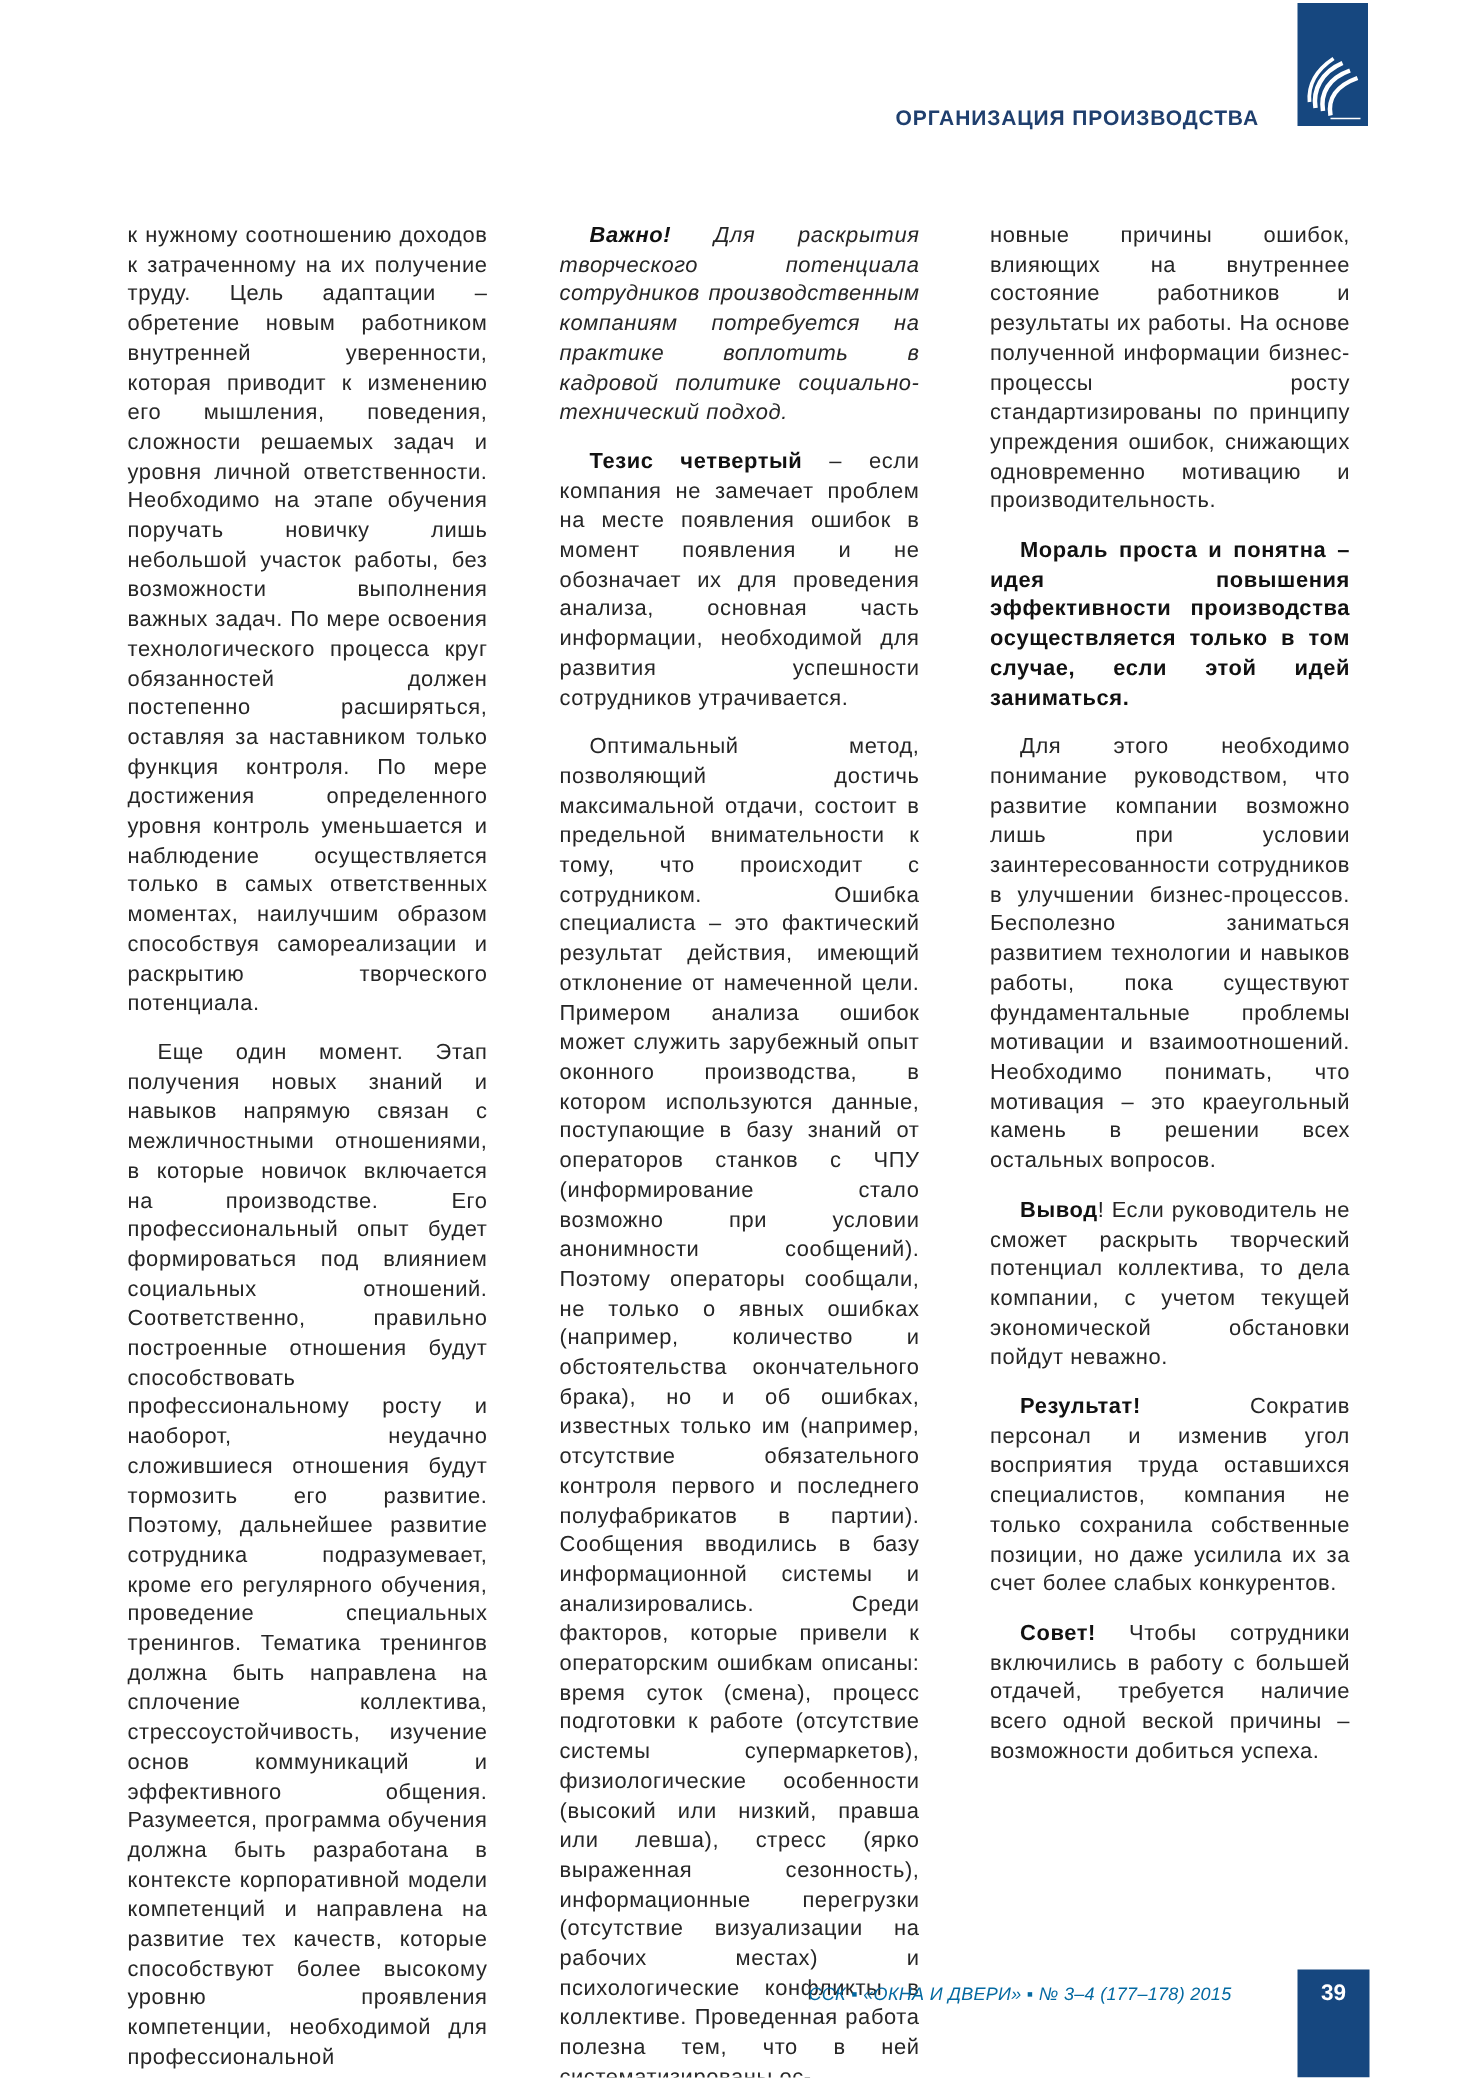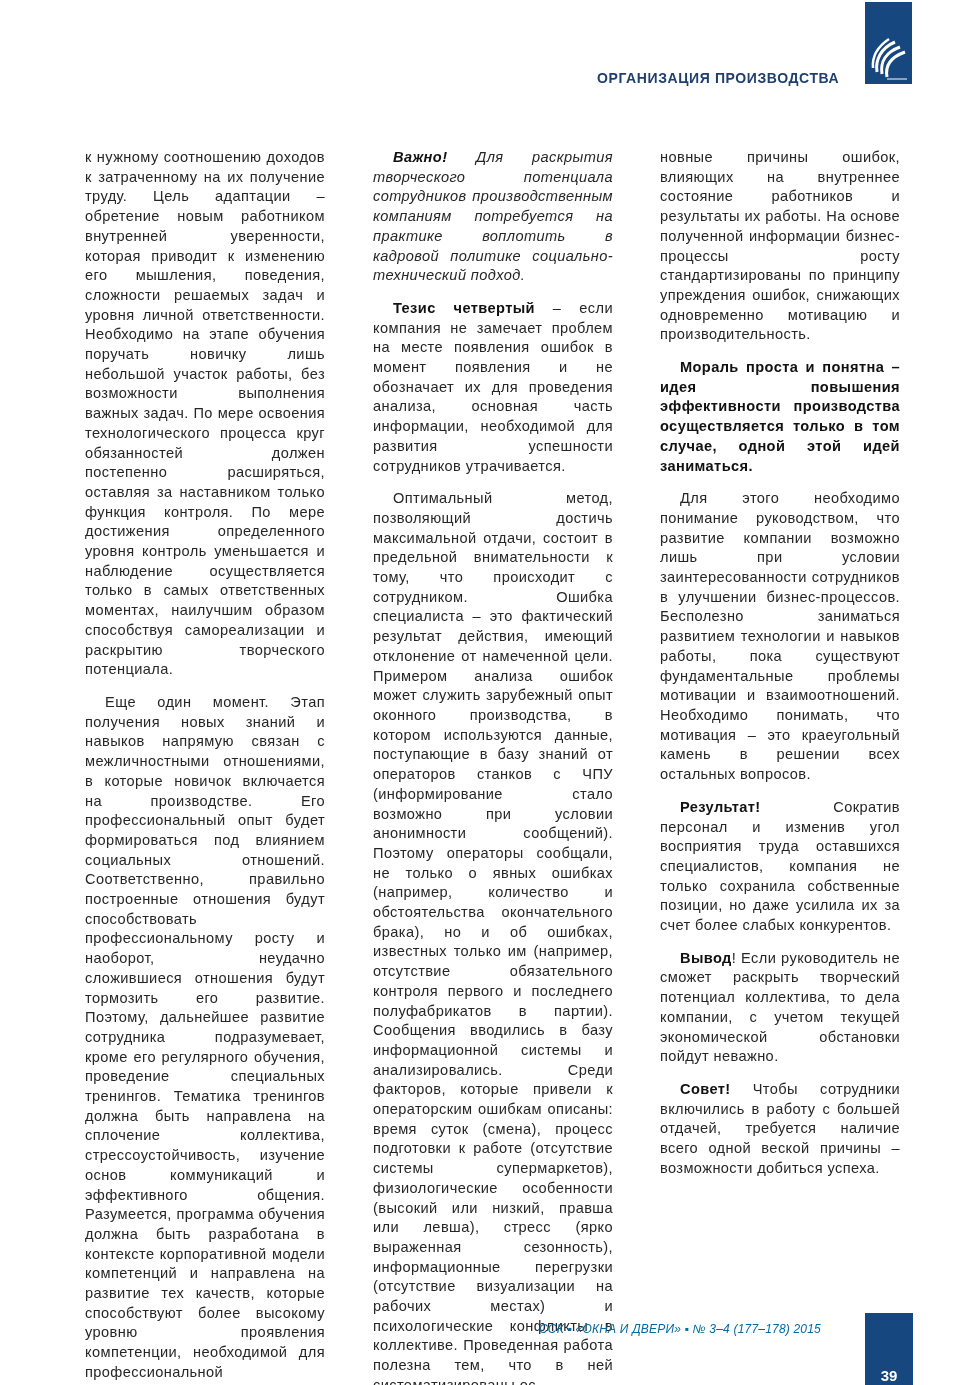--- a/index.html
+++ b/index.html
@@ -11,21 +11,21 @@
   .col p { margin: 13px; text-indent: 0; }
   .col p.ind { text-indent: 20px; }
   .c1 { left: 72px; }
   .c2 { left: 360px; }
   .c3 { left: 647px; }
   .b { font-weight: bold; color: #111; }
   .i { font-style: italic; }
   .bi { font-weight: bold; font-style: italic; color: #111; }
   .footer-text { position: absolute; left: 539px; top: 1322px; font-size: 12px; color: #0369a1; letter-spacing: 0.2px; font-style: italic; }
   .page-box { position: absolute; left: 865px; top: 1313px; width: 48px; height: 72px; background: #16477f; }
-  .page-num { position: absolute; left: 0; right: 0; top: 7px; text-align: center; color: #fff; font-weight: bold; font-size: 15px; margin-top: 47px; }
+  .page-num { position: absolute; left: 0; right: 0; top: 7px; text-align: center; color: #fff; font-weight: bold; font-size: 15px; }
 </style>
 </head>
 <body>
 
 <div class="header-title">ОРГАНИЗАЦИЯ ПРОИЗВОДСТВА</div>
 <div class="logo-box">
   <svg width="47" height="82" viewBox="0 0 47 82">
     <path d="M12 70 C10 58 16 46 30 40" stroke="#ffffff" stroke-width="3" fill="none"></path>
     <path d="M17 72 C15 60 21 50 35 45" stroke="#ffffff" stroke-width="3" fill="none"></path>
     <path d="M22 75 C20 64 26 55 40 50" stroke="#ffffff" stroke-width="3" fill="none"></path>
@@ -38,23 +38,23 @@
     <p><span class="">к нужному соотношению доходов к затраченному на их получение труду. Цель адаптации – обретение новым работником внутренней уверенности, которая приводит к изменению его мышления, поведения, сложности решаемых задач и уровня личной ответственности. Необходимо на этапе обучения поручать новичку лишь небольшой участок работы, без возможности выполнения важных задач. По мере освоения технологического процесса круг обязанностей должен постепенно расширяться, оставляя за наставником только функция контроля. По мере достижения определенного уровня контроль уменьшается и наблюдение осуществляется только в самых ответственных моментах, наилучшим образом способствуя самореализации и раскрытию творческого потенциала.</span></p>
     <p class="ind"><span class="">Еще один момент. Этап получения новых знаний и навыков напрямую связан с межличностными отношениями, в которые новичок включается на производстве. Его профессиональный опыт будет формироваться под влиянием социальных отношений. Соответственно, правильно построенные отношения будут способствовать профессиональному росту и наоборот, неудачно сложившиеся отношения будут тормозить его развитие. Поэтому, дальнейшее развитие сотрудника подразумевает, кроме его регулярного обучения, проведение специальных тренингов. Тематика тренингов должна быть направлена на сплочение коллектива, стрессоустойчивость, изучение основ коммуникаций и эффективного общения. Разумеется, программа обучения должна быть разработана в контексте корпоративной модели компетенций и направлена на развитие тех качеств, которые способствуют более высокому уровню проявления компетенции, необходимой для профессиональной деятельности.</span></p>
   </div>
 <div class="col c2">
     <p class="ind"><span class="bi">Важно!</span><span class="i"> Для раскрытия творческого потенциала сотрудников производственным компаниям потребуется на практике воплотить в кадровой политике социально-технический подход.</span></p>
     <p class="ind"><span class="b">Тезис четвертый</span><span class=""> – если компания не замечает проблем на месте появления ошибок в момент появления и не обозначает их для проведения анализа, основная часть информации, необходимой для развития успешности сотрудников утрачивается.</span></p>
     <p class="ind"><span class="">Оптимальный метод, позволяющий достичь максимальной отдачи, состоит в предельной внимательности к тому, что происходит с сотрудником. Ошибка специалиста – это фактический результат действия, имеющий отклонение от намеченной цели. Примером анализа ошибок может служить зарубежный опыт оконного производства, в котором используются данные, поступающие в базу знаний от операторов станков с ЧПУ (информирование стало возможно при условии анонимности сообщений). Поэтому операторы сообщали, не только о явных ошибках (например, количество и обстоятельства окончательного брака), но и об ошибках, известных только им (например, отсутствие обязательного контроля первого и последнего полуфабрикатов в партии). Сообщения вводились в базу информационной системы и анализировались. Среди факторов, которые привели к операторским ошибкам описаны: время суток (смена), процесс подготовки к работе (отсутствие системы супермаркетов), физиологические особенности (высокий или низкий, правша или левша), стресс (ярко выраженная сезонность), информационные перегрузки (отсутствие визуализации на рабочих местах) и психологические конфликты в коллективе. Проведенная работа полезна тем, что в ней систематизированы ос-</span></p>
   </div>
 <div class="col c3">
     <p><span class="">новные причины ошибок, влияющих на внутреннее состояние работников и результаты их работы. На основе полученной информации бизнес-процессы росту стандартизированы по принципу упреждения ошибок, снижающих одновременно мотивацию и производительность.</span></p>
-    <p class="ind"><span class="b">Мораль проста и понятна – идея повышения эффективности производства осуществляется только в том случае, одной этой идей заниматься.</span></p>
+    <p class="ind"><span class="b">Мораль проста и понятна – идея повышения эффективности производства осуществляется только в том случае, если этой идей заниматься.</span></p>
     <p class="ind"><span class="">Для этого необходимо понимание руководством, что развитие компании возможно лишь при условии заинтересованности сотрудников в улучшении бизнес-процессов. Бесполезно заниматься развитием технологии и навыков работы, пока существуют фундаментальные проблемы мотивации и взаимоотношений. Необходимо понимать, что мотивация – это краеугольный камень в решении всех остальных вопросов.</span></p>
+    <p class="ind"><span class="b">Вывод</span><span class="">! Если руководитель не сможет раскрыть творческий потенциал коллектива, то дела компании, с учетом текущей экономической обстановки пойдут неважно.</span></p>
     <p class="ind"><span class="b">Результат!</span><span class=""> Сократив персонал и изменив угол восприятия труда оставшихся специалистов, компания не только сохранила собственные позиции, но даже усилила их за счет более слабых конкурентов.</span></p>
-    <p class="ind"><span class="b">Вывод</span><span class="">! Если руководитель не сможет раскрыть творческий потенциал коллектива, то дела компании, с учетом текущей экономической обстановки пойдут неважно.</span></p>
     <p class="ind"><span class="b">Совет!</span><span class=""> Чтобы сотрудники включились в работу с большей отдачей, требуется наличие всего одной веской причины – возможности добиться успеха.</span></p>
   </div>
 
 <div class="footer-text">ССК ▪ «ОКНА И ДВЕРИ» ▪ № 3–4 (177–178) 2015</div>
 <div class="page-box">
   <div class="page-num">39</div>
 </div>
 
 </body></html>

